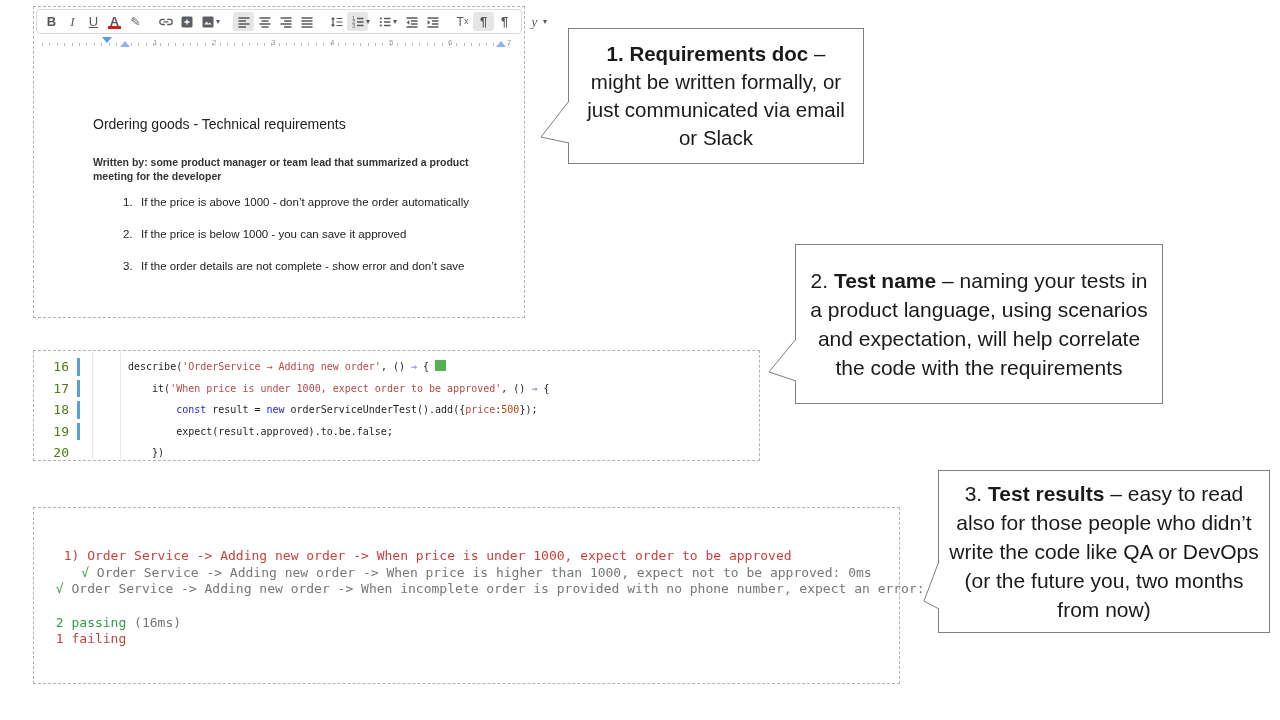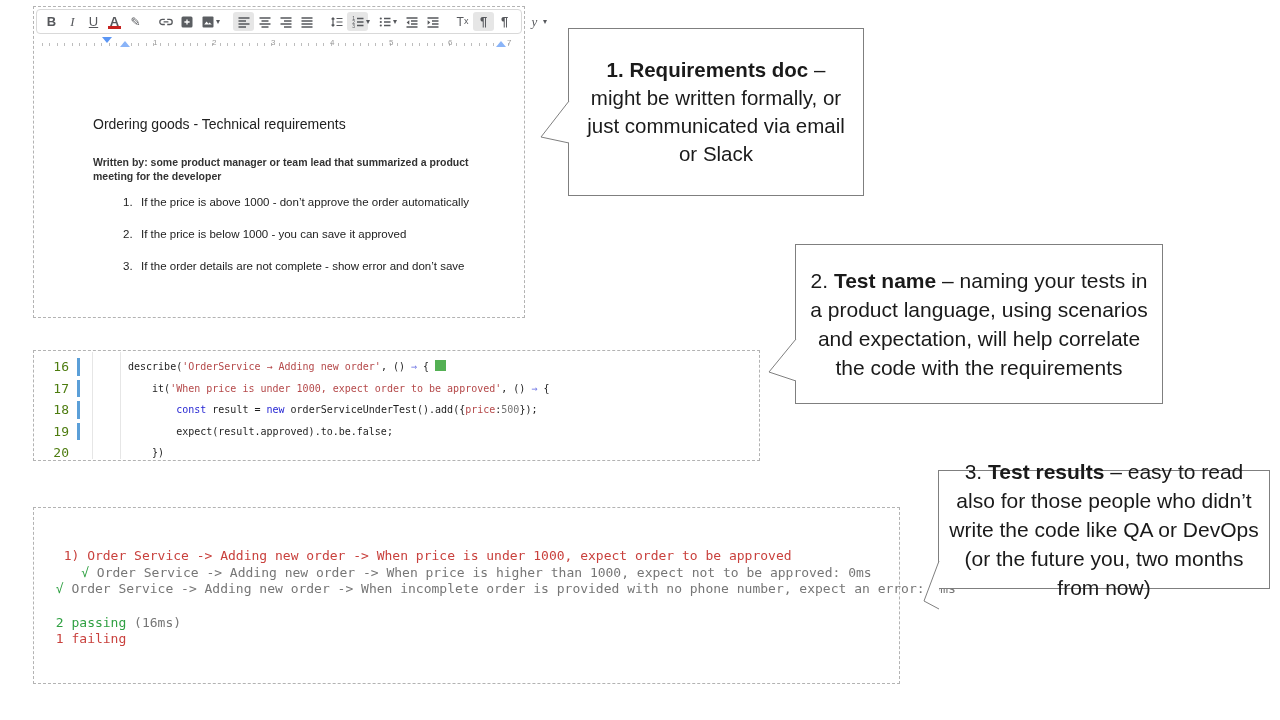--- a/index.html
+++ b/index.html
@@ -49,42 +49,42 @@
   .gutter{position:absolute;left:0;top:5px;width:44px;}
   .gl{position:relative;height:21.5px;line-height:21.5px;text-align:right;padding-right:9px;
       font-size:13px;color:#4d7c0f;}
   .gl.changed::after{content:"";position:absolute;right:-2px;top:2px;bottom:2px;width:3px;background:#5b9fd8;}
   .guide{position:absolute;top:1px;bottom:1px;width:1px;background:#e6e6e6;}
   .g1{left:58px;}.g2{left:86px;}
   .codelines{position:absolute;left:94px;top:5px;right:2px;}
   .cline{height:21.5px;line-height:21.5px;font-size:10px;color:#1e1e1e;white-space:pre;}
   .str{color:#b5494a;}
   .kw{color:#2727d3;}
-  .num{color:#737373;text-align:center;}
+  .num{color:#c2410c;text-align:center;}
   .arrow{color:#5f66e0;}
   .sq{display:inline-block;width:11px;height:11px;background:#54b054;vertical-align:-1px;}
 
   
   #terminal-panel{left:33px;top:507px;width:867px;height:177px;font-family:"DejaVu Sans Mono",monospace;}
   .tlines{position:absolute;left:14px;top:7px;right:2px;}
   .tline{height:16.6px;line-height:16.6px;font-size:13px;color:#4f4f4f;white-space:pre;}
   .tgrey{color:#767676;text-align:center;}
   .tred{color:#c9413d;}
   .tgreen{color:#2fa042;}
 
   
   .callout{position:absolute;background:#fff;border:1px solid #7f7f7f;box-sizing:border-box;
            display:flex;align-items:center;justify-content:center;text-align:center;
            color:#1a1a1a;}
   .callout .b{font-weight:bold;}
   .tail{position:absolute;overflow:visible;}
   .tail path{fill:#fff;stroke:#7f7f7f;stroke-width:1;}
-  #callout-1{left:568px;top:28px;width:296px;height:168px;font-size:20.5px;line-height:28px;padding:4px 10px;}
+  #callout-1{left:568px;top:28px;width:296px;height:136px;font-size:20.5px;line-height:28px;padding:4px 10px;}
   #callout-2{left:795px;top:244px;width:368px;height:160px;font-size:21px;line-height:29px;padding:4px 8px;}
-  #callout-3{left:938px;top:470px;width:332px;height:119px;font-size:21px;line-height:29px;padding:4px 8px;}
+  #callout-3{left:938px;top:470px;width:332px;height:163px;font-size:21px;line-height:29px;padding:4px 8px;}
 </style>
 </head>
 <body>
 
 <div id="stage">
 
   <div id="doc-panel" class="panel">
     <div class="toolbar">
       <span class="tbtn bold-g">B</span>
       <span class="tbtn italic-g">I</span>

